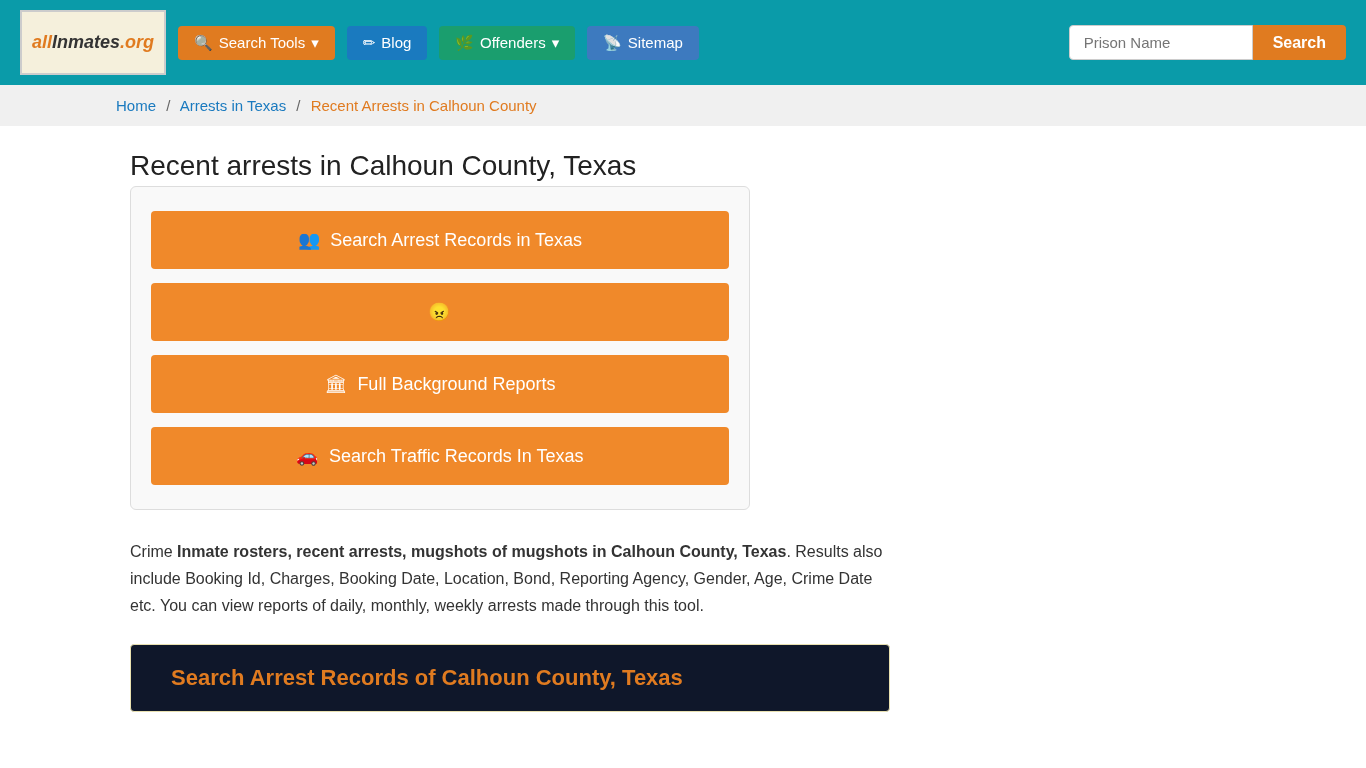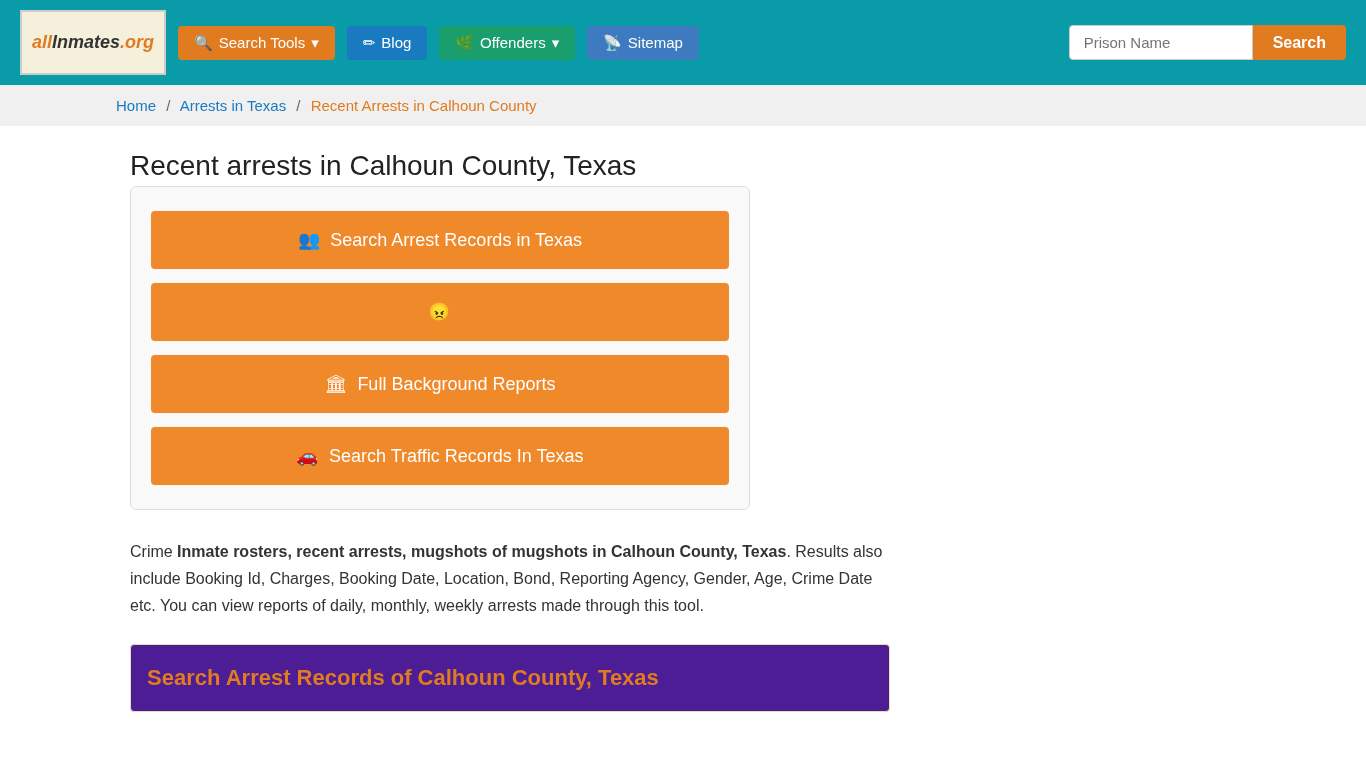--- a/index.html
+++ b/index.html
@@ -152,24 +152,24 @@
       font-size: 16px;
       line-height: 1.7;
       color: #333;
       margin-bottom: 24px;
       max-width: 760px;
     }
     .description strong { font-weight: bold; }
 
     
     .search-section {
-      background: #4c1d95;
+      background: #0f172a;
       border: 1px solid #e8e0b0;
       border-radius: 4px;
-      padding: 20px 16px;
+      padding: 20px 40px;
       max-width: 760px;
     }
     .search-section-title {
       font-size: 22px;
       font-weight: bold;
       color: #e07b20;
     }
   </style>
 </head>
 <body>

